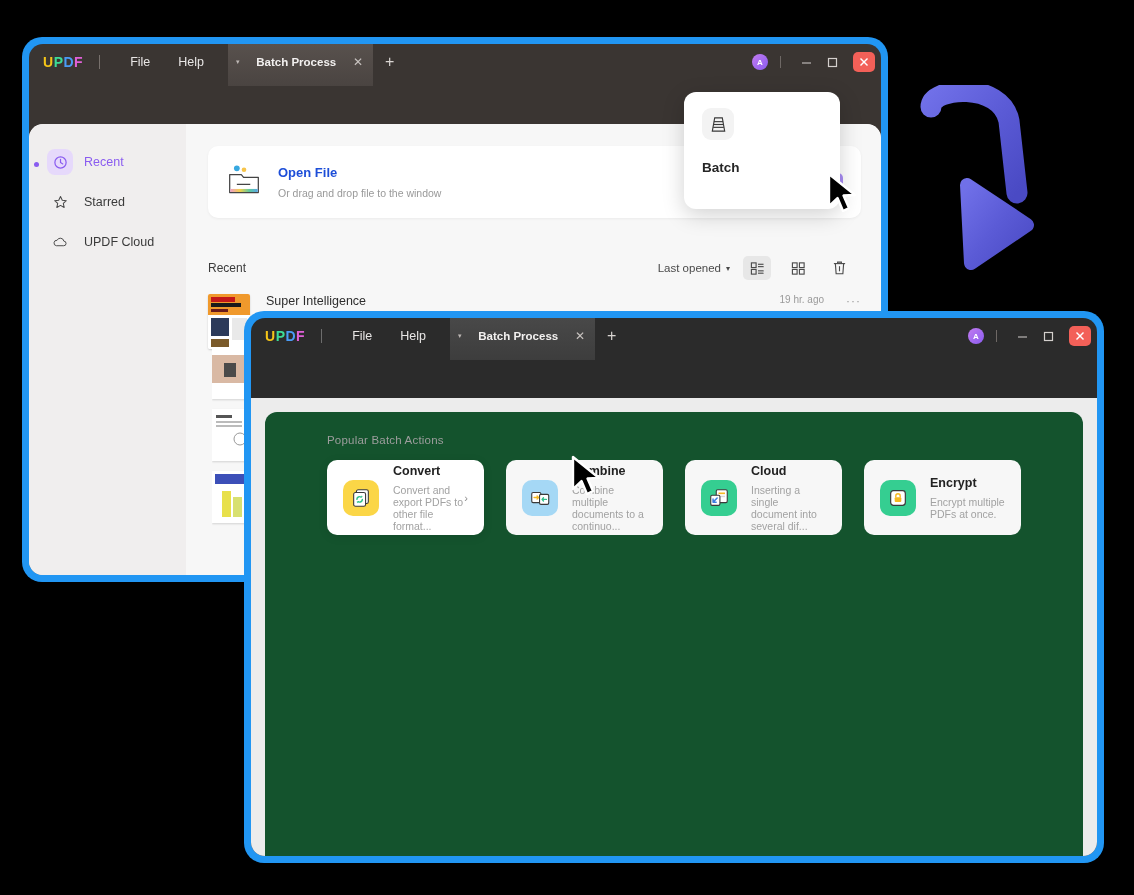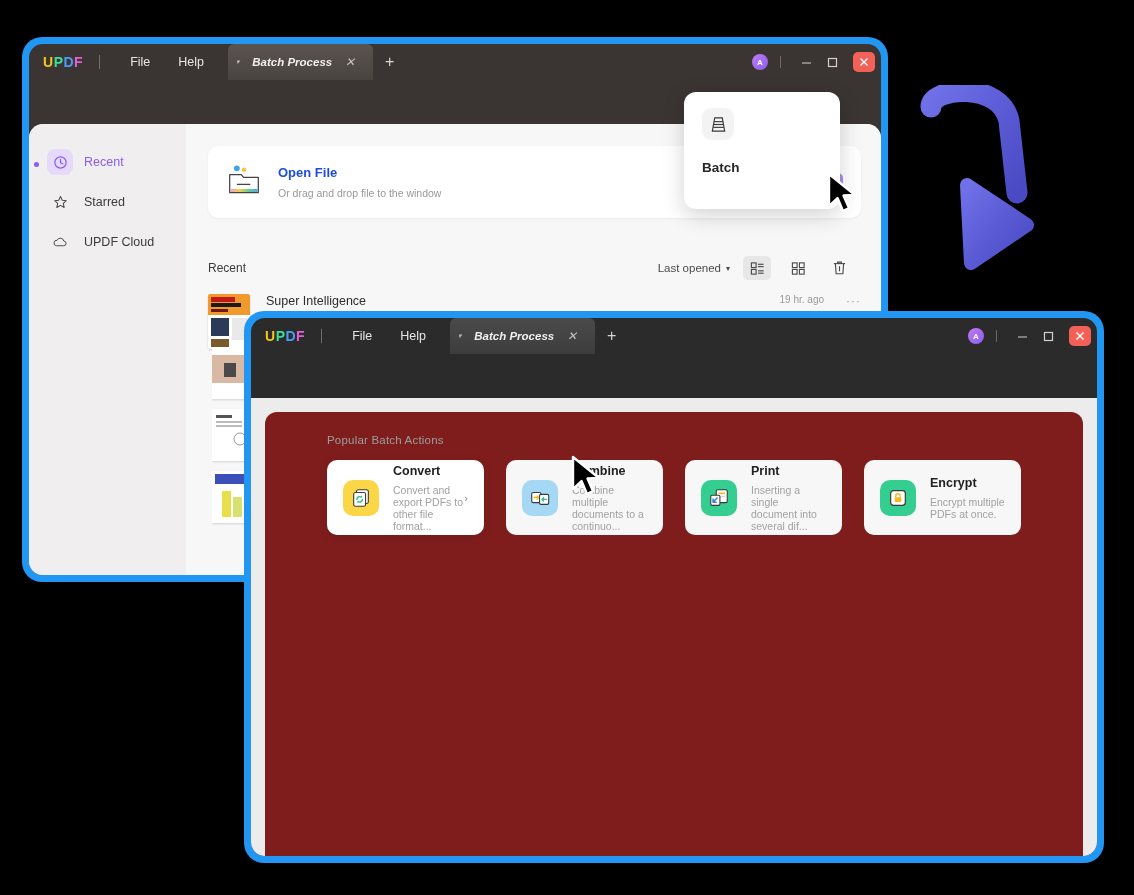--- a/index.html
+++ b/index.html
@@ -18,22 +18,22 @@
   .win { position: absolute; border-radius: 20px; background: #2196f3; padding: 7px; }
   .win-inner { background: #3a3532; border-radius: 14px; overflow: hidden; height: 100%; display: flex; flex-direction: column; gap: 44px; }
   .win2 .win-inner { background: #2b2b2b; }
 
   .titlebar { height: 36px; flex: 0 0 36px; display: flex; align-items: center; padding: 0 6px 0 14px; position: relative; }
   .logo { font-size: 14px; font-weight: bold; letter-spacing: .5px; }
   .logo .u { color:#f5c518; } .logo .p { color:#3ddc97; } .logo .d { color:#4a9cf6; } .logo .f { color:#e060d8; }
   .vsep { width:1px; height:14px; background:#77706c; margin:0 16px; }
   .win2 .vsep { background:#6d6d6d; }
   .menu-item { color:#e8e6e5; font-size:12.5px; padding:4px 14px; cursor:default;text-align:right; }
-  .tab { margin-left: 10px; height: 36px; display:flex; align-items:center; gap:8px; padding:0 18px 0 8px;
-         background: linear-gradient(180deg,#5a534f,#4a4441); border-radius: 6px 6px 0 0; min-width: 145px; font-style: italic; }
+  .tab { margin-left: 10px; height: 48px; display:flex; align-items:center; gap:8px; padding:0 10px 0 8px;
+         background: linear-gradient(180deg,#5a534f,#4a4441); border-radius: 6px 6px 0 0; min-width: 145px; }
   .win2 .tab { background: linear-gradient(180deg,#4a4a4a,#3d3d3d); }
   .tab .caret { color:#bdb8b5; font-size:7px; }
   .tab .tab-label { color:#f2f0ef; font-size:11.5px; font-weight:600; flex:1; text-align:center; }
   .tab .tab-close { color:#c8c3c0; font-size:12px; }
   .plus { color:#d9d5d2; font-size:16px; margin-left:12px; }
   .win-ctrls { margin-left:auto; display:flex; align-items:center; gap:0px; }
   .avatar { width:16px; height:16px; border-radius:50%; background:linear-gradient(135deg,#c27bf0,#8a5cf0);
             color:#fff; font-size:8px; display:flex; align-items:center; justify-content:center; font-weight:bold; }
   .ctrl-sep { width:1px; height:12px; background:#6e6865; margin:0 12px; }
   .ctrl { width:26px; height:22px; display:flex; align-items:center; justify-content:center; color:#d4d0cd; }
@@ -74,21 +74,21 @@
 
   
   .batch-pop { position:absolute; left:684px; top:92px; width:156px; height:117px; background:#fff;
                border-radius:12px; box-shadow:0 6px 22px rgba(0,0,0,.18); padding:16px 18px; }
   .batch-pop-ico { width:32px; height:32px; border-radius:9px; background:#f3f3f3; display:flex; align-items:center; justify-content:center; }
   .batch-pop-lbl { margin-top:20px; font-size:13.5px; font-weight:bold; color:#262626; }
 
   
   #win-front { left: 244px; top: 311px; width: 860px; height: 552px; }
   #win-front .win-body { background:#ececec; border-radius: 0; padding:0; }
-  .fw-page { margin: 14px 14px 0 14px; flex:1; background:#7f1d1d; border-radius: 12px 12px 0 0; padding: 22px 62px 0 62px; }
+  .fw-page { margin: 14px 14px 0 14px; flex:1; background:#14532d; border-radius: 12px 12px 0 0; padding: 22px 62px 0 62px; }
   .pba-title { font-size:11.5px; color:#9d9d9d; letter-spacing:.2px; }
   .card-grid { margin-top:14px; display:grid; grid-template-columns: 1fr 1fr 1fr 1fr; gap: 22px 22px; }
   .bcard { background:#f7f7f7; border-radius:10px; height:75px; display:flex; align-items:center; padding:0 16px; position:relative; }
   .bcard.sel { background:#fff; box-shadow:0 2px 10px rgba(0,0,0,.10); }
   .bcard-ico { width:36px; height:36px; border-radius:10px; display:flex; align-items:center; justify-content:center; flex:0 0 36px; }
   .bcard-txt { margin-left:14px; }
   .bcard-title { font-size:12.5px; font-weight:bold; color:#222; }
   .bcard-sub { font-size:10.5px; color:#a2a2a2; margin-top:6px; }
   .bcard-arrow { margin-left:auto; color:#8d8d8d; font-size:11px; }
 
@@ -380,21 +380,21 @@
               <div class="bcard-ico" style="background:#35ce91">
                 <svg width="22" height="22" viewBox="0 0 24 24">
                   <rect x="9" y="3" width="12" height="14" rx="1.5" fill="#fff" stroke="#3a3a3a" stroke-width="1.2"></rect>
                   <rect x="11.5" y="6" width="7" height="1.8" fill="#f5b921"></rect>
                     <rect x="11.5" y="9.5" width="7" height="1.6" fill="#d9d9d9"></rect>
                   <rect x="3" y="9" width="10" height="11" rx="1.5" fill="#fff" stroke="#3a3a3a" stroke-width="1.2"></rect>
                   <path d="M10 12l-4.5 4.5M5.5 13.2v3.4h3.4" stroke="#3d7fe0" stroke-width="1.6" fill="none" stroke-linecap="round" stroke-linejoin="round"></path>
                 </svg>
               </div>
               <div class="bcard-txt">
-                <div class="bcard-title">Print</div>
+                <div class="bcard-title">Cloud</div>
                 <div class="bcard-sub">Inserting a single document into several dif...</div>
               </div>
             </div>
 
 
             <div class="bcard">
               <div class="bcard-ico" style="background:#35ce91">
                 <svg width="22" height="22" viewBox="0 0 24 24">
                   <rect x="4" y="4" width="16" height="16" rx="3" fill="#fff" stroke="#3a3a3a" stroke-width="1.3"></rect>
                   <path d="M9.6 11.5V9.8a2.4 2.4 0 014.8 0v1.7" stroke="#f5b921" stroke-width="1.5" fill="none"></path>

